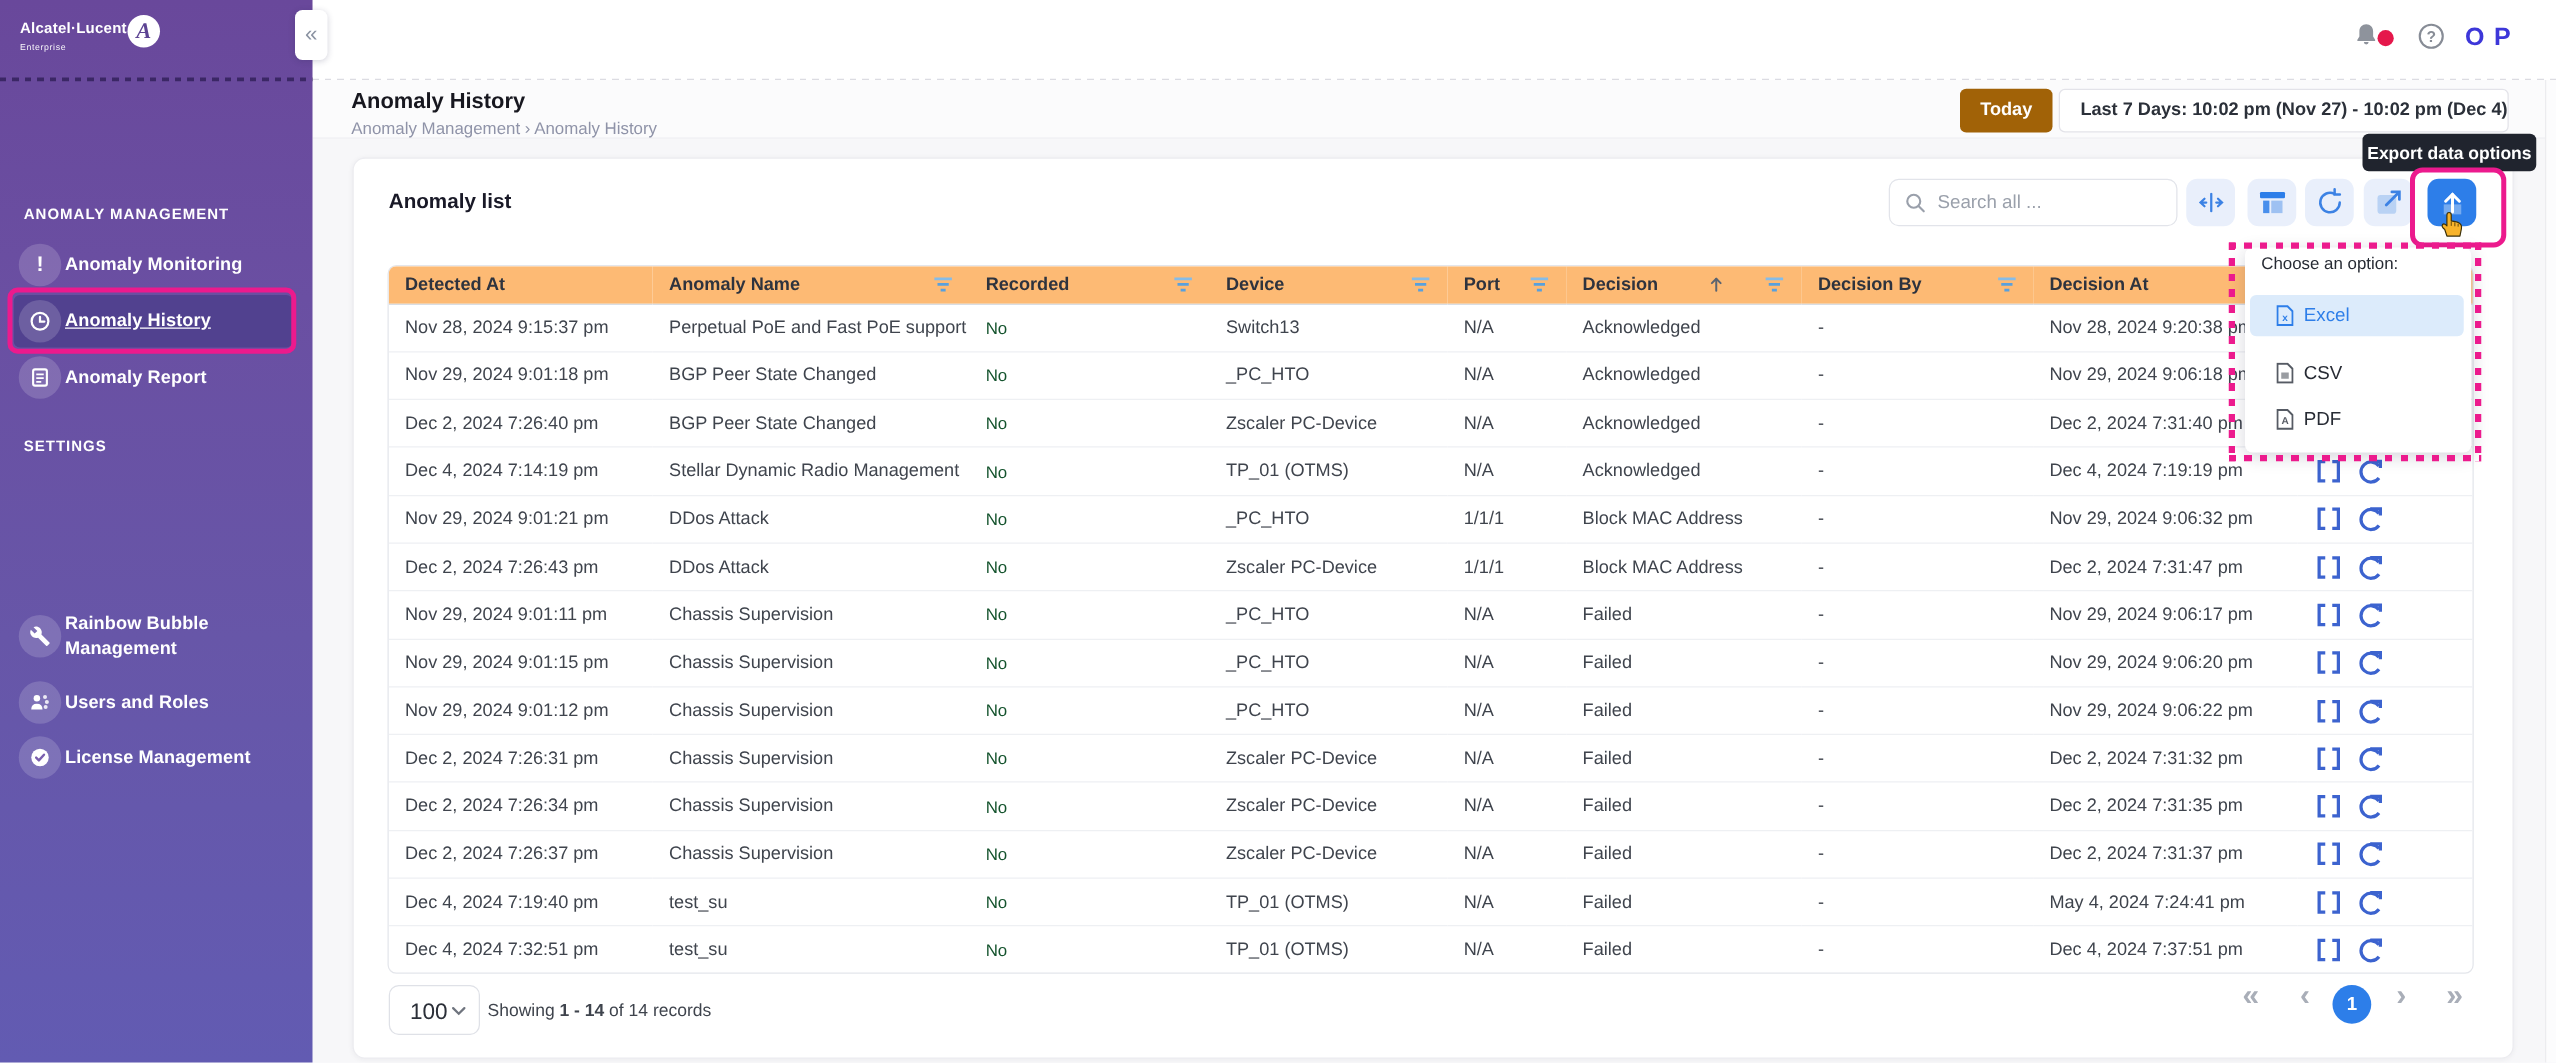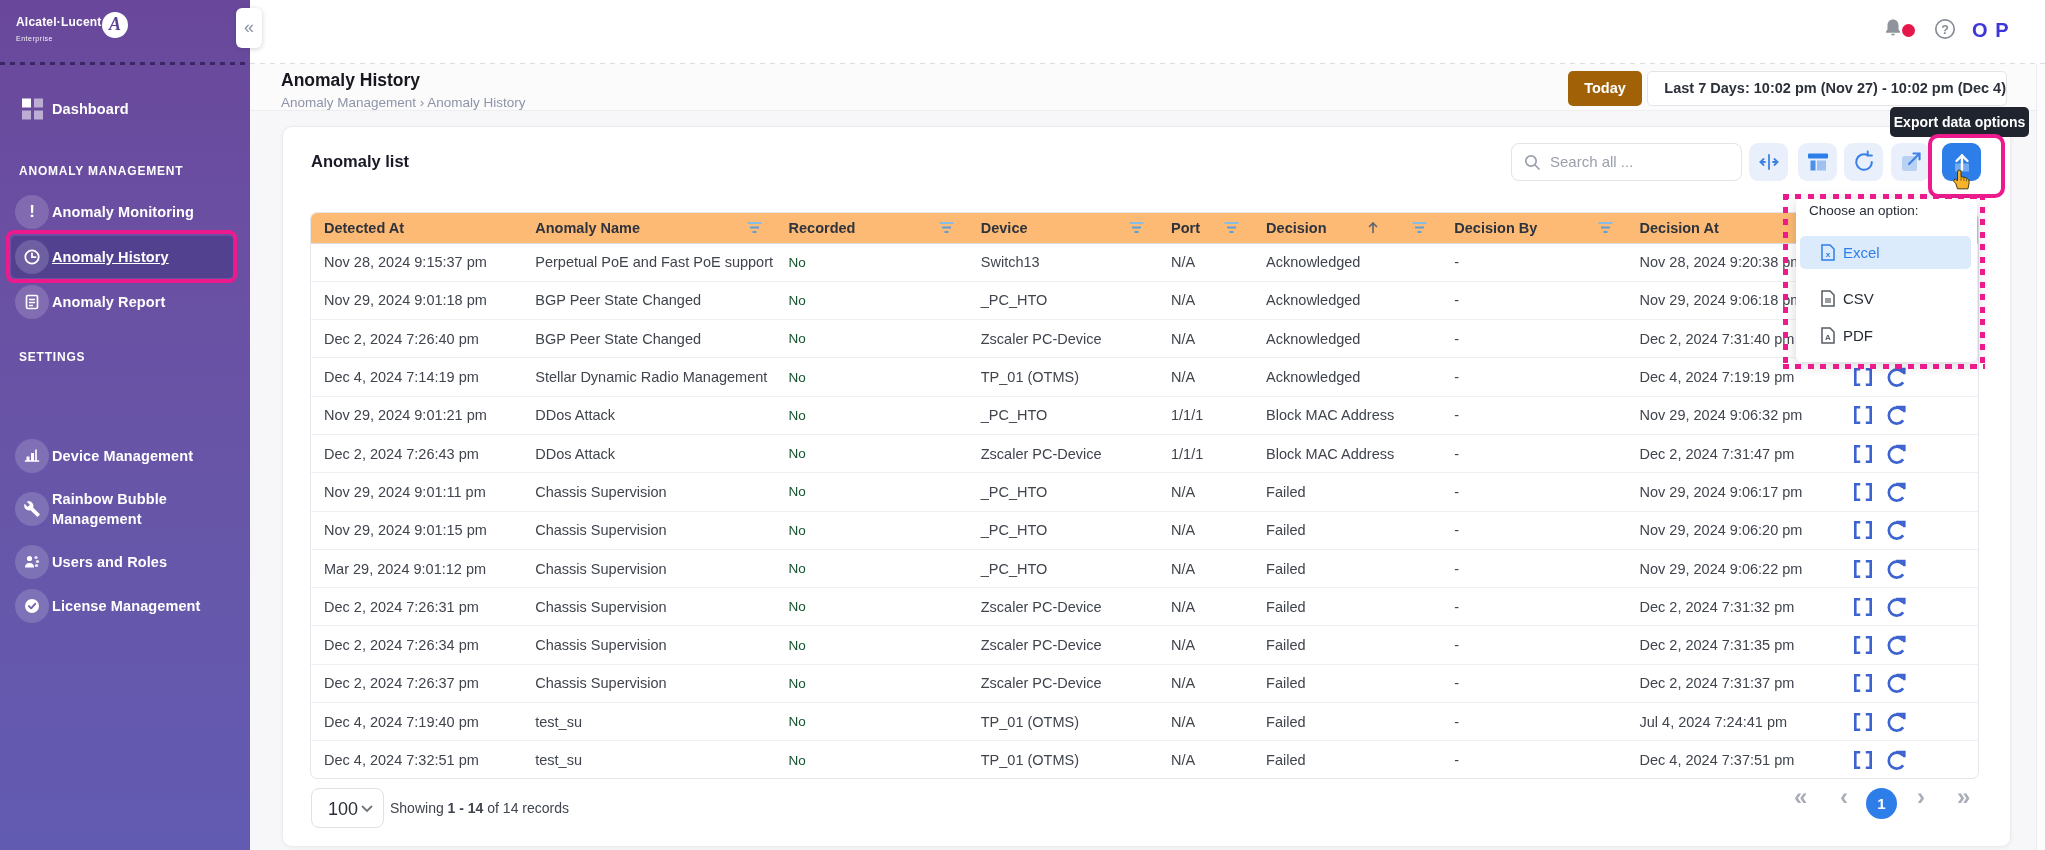--- a/index.html
+++ b/index.html
@@ -109,29 +109,20 @@
 </div>
 
 <div id="sidebar">
   <div class="logo">
       <div class="l1">Alcatel·Lucent</div>
       <div class="l2">Enterprise</div>
     </div>
   <div class="logocirc"><span>A</span></div>
   <div id="sidedash"></div>
 
-  <div class="mitem" style="top:89px;">
-      <span class="dash-grid">
-        <i style="left:0;top:0"></i>
-        <i class="b" style="right:0;top:0"></i>
-        <i class="b" style="left:0;bottom:0"></i>
-        <i class="b" style="right:0;bottom:0"></i>
-      </span>
-      <span class="txt">Dashboard</span>
-    </div>
 
   <div class="sect" style="top:164px;">ANOMALY MANAGEMENT</div>
   <div class="mitem" style="top:192px;">
       <span class="mic">
         <span class="micbg"></span>
         <span class="micg" style="font-size:17px;font-weight:700">!</span>
       </span>
       <span class="txt">Anomaly Monitoring</span>
     </div>
   <div id="selbg"></div>
@@ -152,34 +143,20 @@
           <rect x="2.5" y="1.5" width="11" height="13" rx="1.5" fill="none" stroke="#fff" stroke-width="1.7"></rect>
           <line x1="5" y1="5.5" x2="11" y2="5.5" stroke="#fff" stroke-width="1.5"></line>
           <line x1="5" y1="8.5" x2="11" y2="8.5" stroke="#fff" stroke-width="1.5"></line>
           <line x1="5" y1="11.5" x2="9" y2="11.5" stroke="#fff" stroke-width="1.5"></line>
         </svg>
       </span>
       <span class="txt">Anomaly Report</span>
     </div>
 
   <div class="sect" style="top:350px;">SETTINGS</div>
-  <div class="mitem" style="top:436px;">
-      <span class="mic">
-        <span class="micbg"></span>
-        <svg class="micsvg" width="17" height="17" viewBox="0 0 17 17">
-          <g stroke="#fff" stroke-width="1.7" fill="none" stroke-linecap="round">
-            <path d="M2 13.5 H15"></path>
-            <rect x="3" y="9" width="3" height="4.5" fill="#fff" stroke="none"></rect>
-            <rect x="7.5" y="5.5" width="3" height="8" fill="#fff" stroke="none"></rect>
-            <path d="M12.5 13 V2.5"></path>
-          </g>
-        </svg>
-      </span>
-      <span class="txt">Device Management</span>
-    </div>
   <div class="mitem" style="top:479px;height:60px;">
       <span class="mic">
         <span class="micbg"></span>
         <svg class="micsvg" width="17" height="17" viewBox="0 0 24 24">
           <path fill="#fff" d="M22.7 19l-9.1-9.1c.9-2.3.4-5-1.5-6.9-2-2-5-2.4-7.4-1.3L9 6 6 9 1.6 4.7C.4 7.1.9 10.1 2.9 12.1c1.9 1.9 4.6 2.4 6.9 1.5l9.1 9.1c.4.4 1 .4 1.4 0l2.3-2.3c.5-.4.5-1 .1-1.4z"></path>
         </svg>
       </span>
       <span class="txt">Rainbow Bubble<br>Management</span>
     </div>
   <div class="mitem" style="top:542px;">
@@ -535,21 +512,21 @@
                     <path d="M13.8 3.3 H18.7 V18.7 H13.8"></path>
                   </g>
                 </svg></span><span class="aic"><svg width="24" height="24" viewBox="0 0 24 24">
                   <g stroke="#3c63cf" stroke-width="2.6" fill="none">
                     <path d="M19.2 7.8 A8 8 0 1 0 19.2 17.4"></path>
                     <path d="M12.2 4.1 H20.3 V9.3"></path>
                   </g>
                 </svg></span></td>
 </tr>
 <tr>
-<td>Mar 29, 2024 9:01:12 pm</td>
+<td>Nov 29, 2024 9:01:12 pm</td>
             <td>Chassis Supervision</td>
             <td class="muted">No</td>
             <td>_PC_HTO</td>
             <td>N/A</td>
             <td>Failed</td>
             <td>-</td>
             <td>Nov 29, 2024 9:06:22 pm</td>
 <td class="actions"><span class="aic"><svg width="22" height="22" viewBox="0 0 22 22">
                   <g stroke="#3c63cf" stroke-width="2.6" fill="none">
                     <path d="M8.2 3.3 H3.3 V18.7 H8.2"></path>
@@ -626,21 +603,21 @@
                 </svg></span></td>
 </tr>
 <tr>
 <td>Dec 4, 2024 7:19:40 pm</td>
             <td>test_su</td>
             <td class="muted">No</td>
             <td>TP_01 (OTMS)</td>
             <td>N/A</td>
             <td>Failed</td>
             <td>-</td>
-            <td>Jul 4, 2024 7:24:41 pm</td>
+            <td>May 4, 2024 7:24:41 pm</td>
 <td class="actions"><span class="aic"><svg width="22" height="22" viewBox="0 0 22 22">
                   <g stroke="#3c63cf" stroke-width="2.6" fill="none">
                     <path d="M8.2 3.3 H3.3 V18.7 H8.2"></path>
                     <path d="M13.8 3.3 H18.7 V18.7 H13.8"></path>
                   </g>
                 </svg></span><span class="aic"><svg width="24" height="24" viewBox="0 0 24 24">
                   <g stroke="#3c63cf" stroke-width="2.6" fill="none">
                     <path d="M19.2 7.8 A8 8 0 1 0 19.2 17.4"></path>
                     <path d="M12.2 4.1 H20.3 V9.3"></path>
                   </g>

